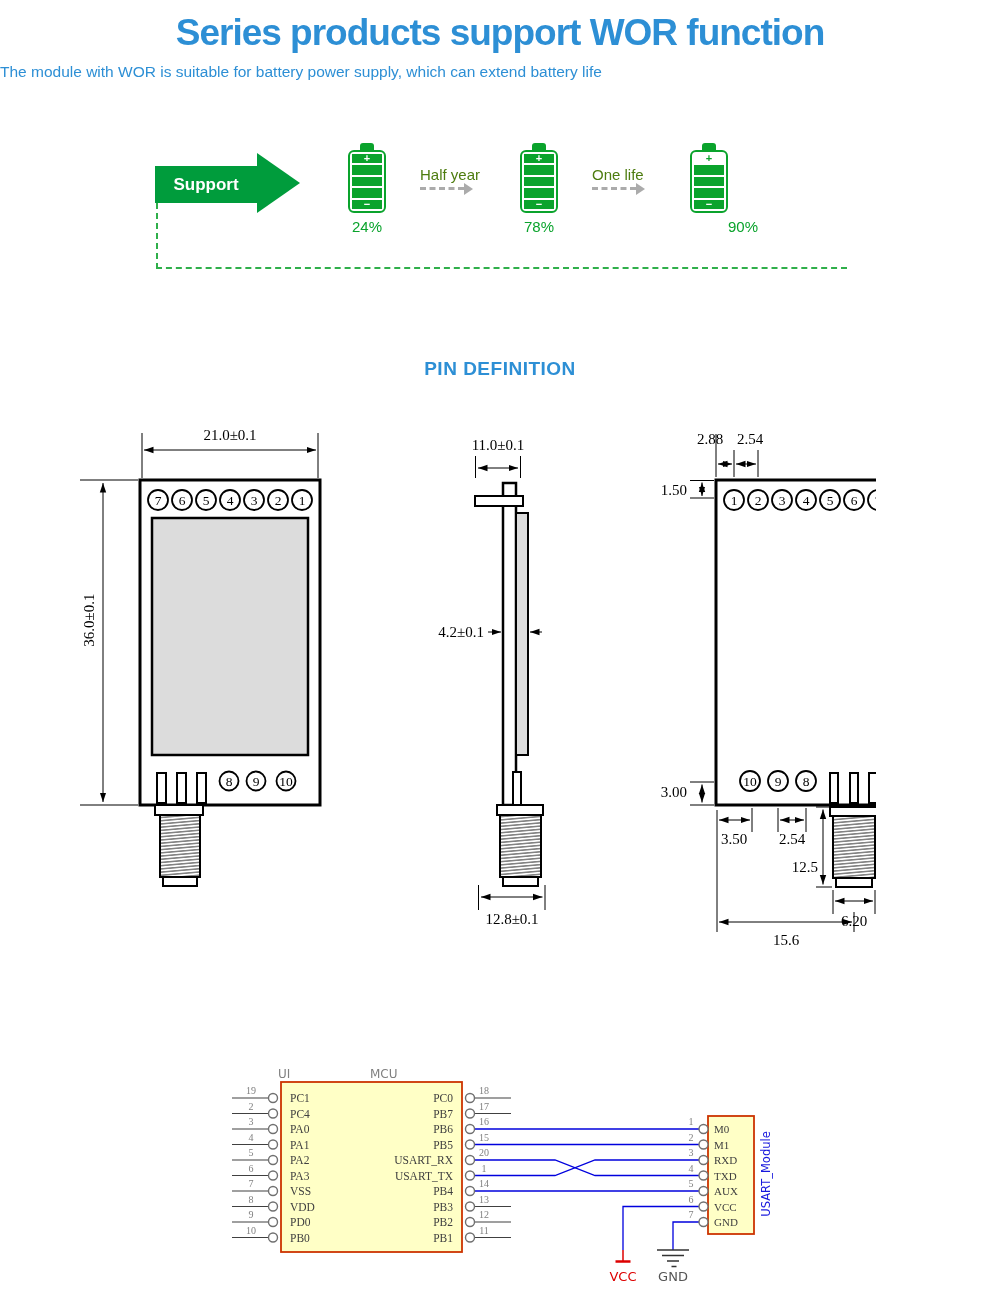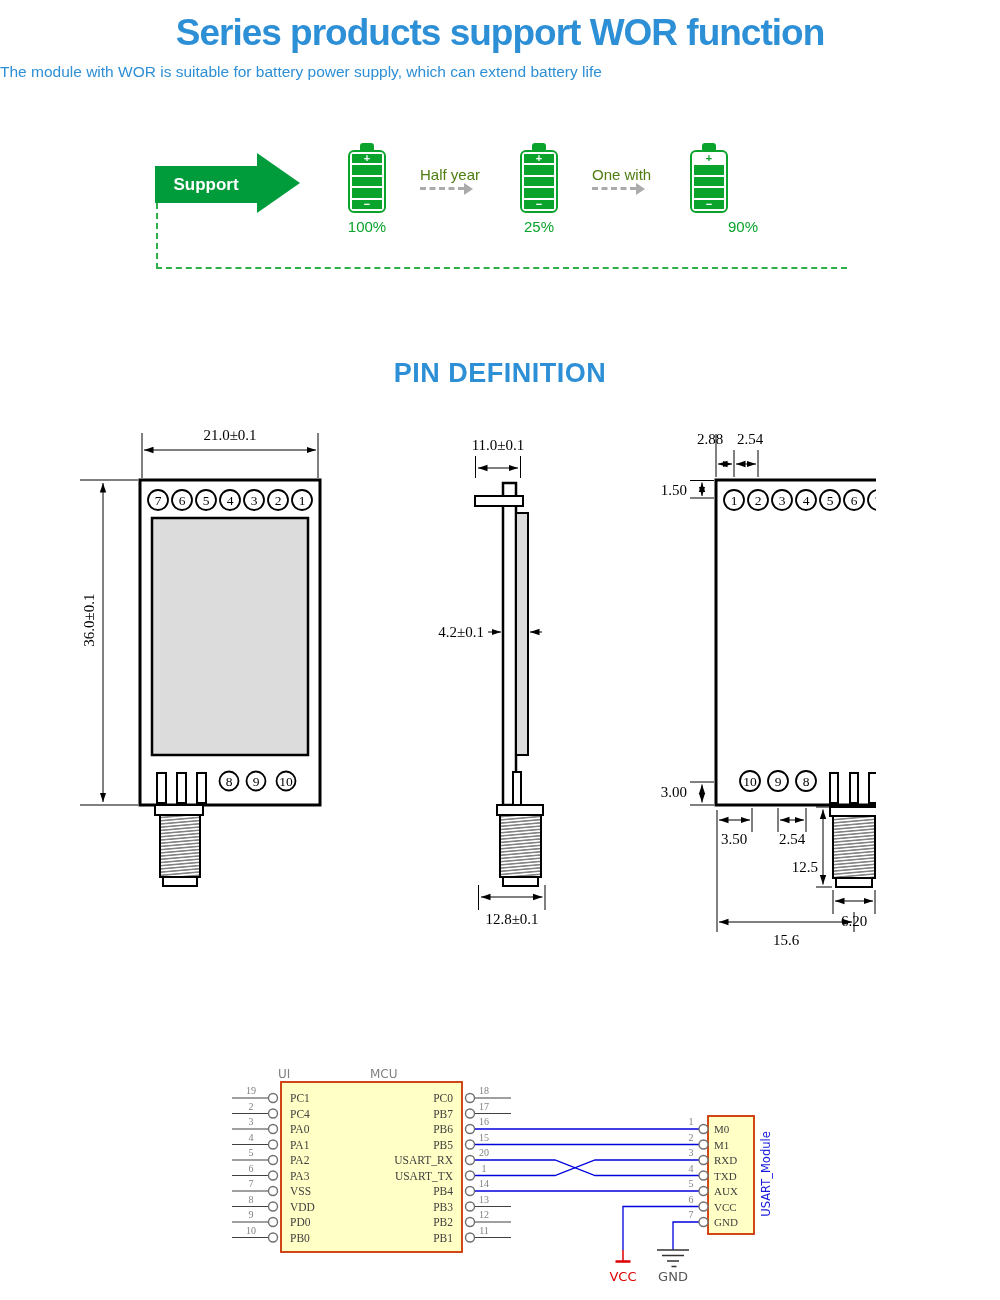--- a/index.html
+++ b/index.html
@@ -4,21 +4,21 @@
 <style>
   html,body{margin:0;padding:0;background:#fff;}
   #page{position:relative;width:876px;height:1300px;background:#fff;overflow:hidden;
         font-family:"Liberation Sans",sans-serif;}
   .abs{position:absolute;}
   #page-title{position:absolute;top:12px;left:0;width:1000px;text-align:center;margin:0;
     color:#2D8FD5;font-size:37px;font-weight:bold;letter-spacing:-1px;}
   #page-subtitle{position:absolute;top:63px;left:0;width:1000px;text-align:left;
     color:#2D8FD5;font-size:15.5px;}
   .section-title{position:absolute;left:0;width:1000px;text-align:center;margin:0;
-    color:#2D8FD5;font-size:27px;font-weight:bold;letter-spacing:.5px;}
+    color:#2D8FD5;font-size:19px;font-weight:bold;letter-spacing:.5px;}
   
   .wor-body{position:absolute;left:155px;top:166px;width:102px;height:37px;background:#009C3C;
     color:#fff;font-weight:bold;font-size:17px;text-align:center;line-height:37px;}
   .wor-head{position:absolute;left:257px;top:153px;width:0;height:0;
     border-top:30px solid transparent;border-bottom:30px solid transparent;border-left:43px solid #009C3C;}
   .dash-l{position:absolute;left:156px;top:203px;width:689px;height:64px;
     border-left:2px dashed #2FAF4A;border-bottom:2px dashed #2FAF4A;}
   
   .battery{position:absolute;width:38px;height:63px;border:2.5px solid #0AA32C;border-radius:6px;
     top:150px;background:#fff;box-sizing:border-box;display:flex;flex-direction:column;
@@ -70,26 +70,26 @@
 
   <div class="battery" style="left:690px">
     <div class="nub"></div>
     <div class="seg empty">+</div>
     <div class="seg"></div>
     <div class="seg"></div>
     <div class="seg"></div>
     <div class="seg">−</div>
   </div>
 
-  <div class="pct" style="left:337px">100%</div>
-  <div class="pct" style="left:509px">25%</div>
+  <div class="pct" style="left:337px">24%</div>
+  <div class="pct" style="left:509px">78%</div>
   <div class="pct" style="left:713px">90%</div>
 
   <div class="interval-label" style="left:420px">Half year</div>
-  <div class="interval-label" style="left:592px">One with</div>
+  <div class="interval-label" style="left:592px">One life</div>
   <div class="dash-arrow" style="left:420px"></div>
   <div class="dash-arrow" style="left:592px"></div>
 
   <h2 class="section-title" style="top:358px">PIN DEFINITION</h2>
 
   <svg class="abs" style="left:60px;top:420px" width="900" height="535" viewBox="0 0 900 535">
     <defs>
       <marker id="ah" viewBox="0 0 10 8" markerWidth="10" markerHeight="8" refX="9.5" refY="4" orient="auto-start-reverse" markerUnits="userSpaceOnUse">
         <path d="M0,0.8 L9.5,4 L0,7.2 Z" fill="#000"></path>
       </marker>

